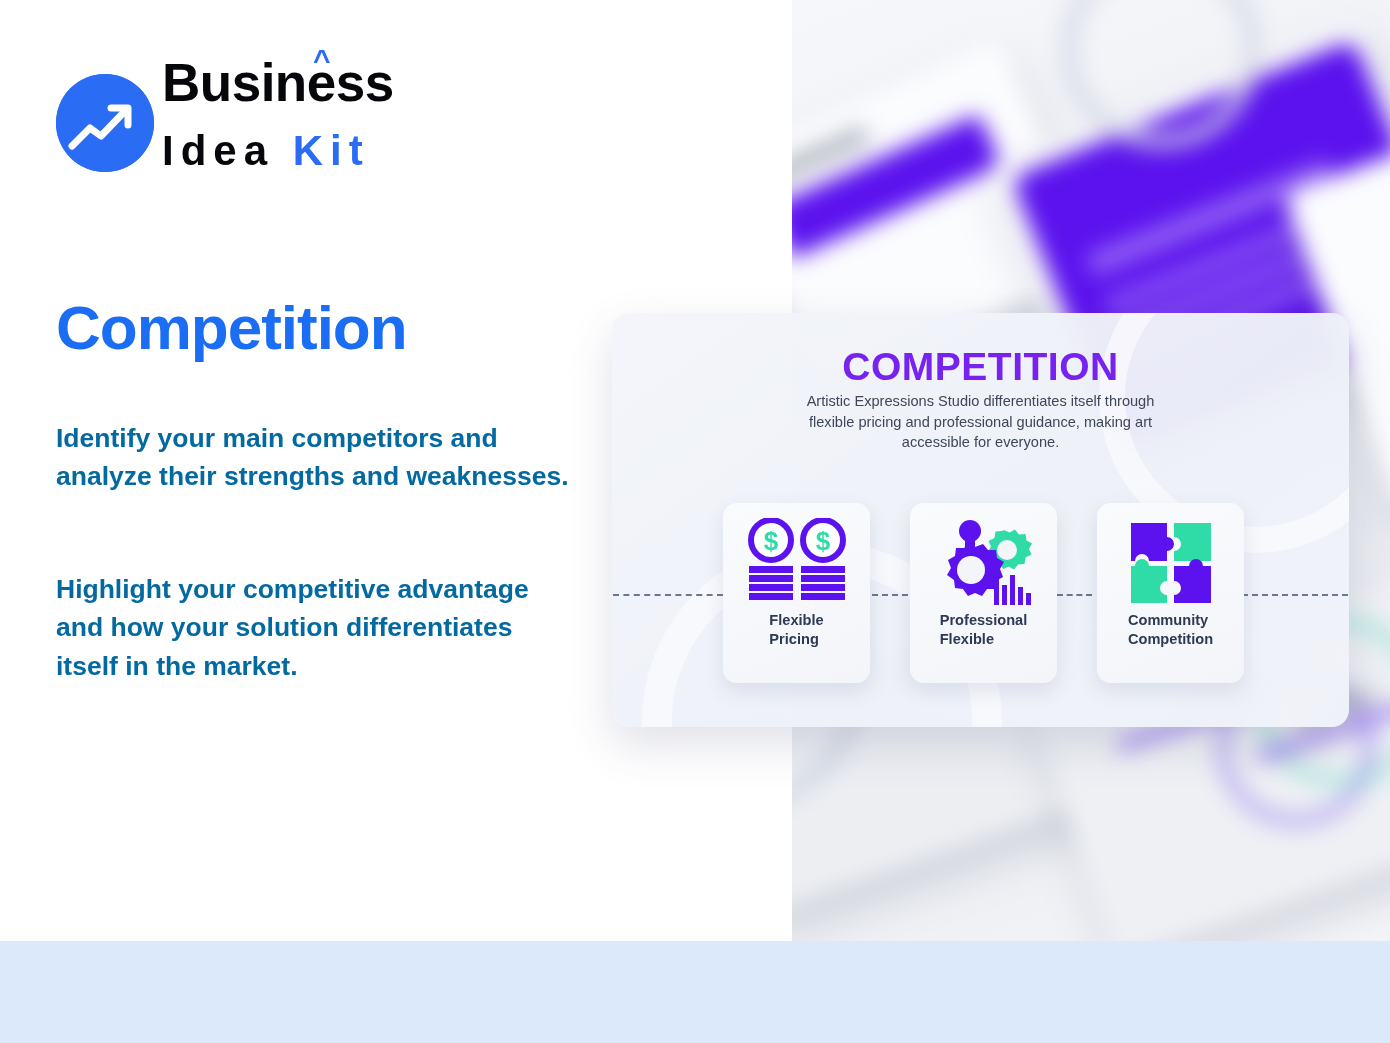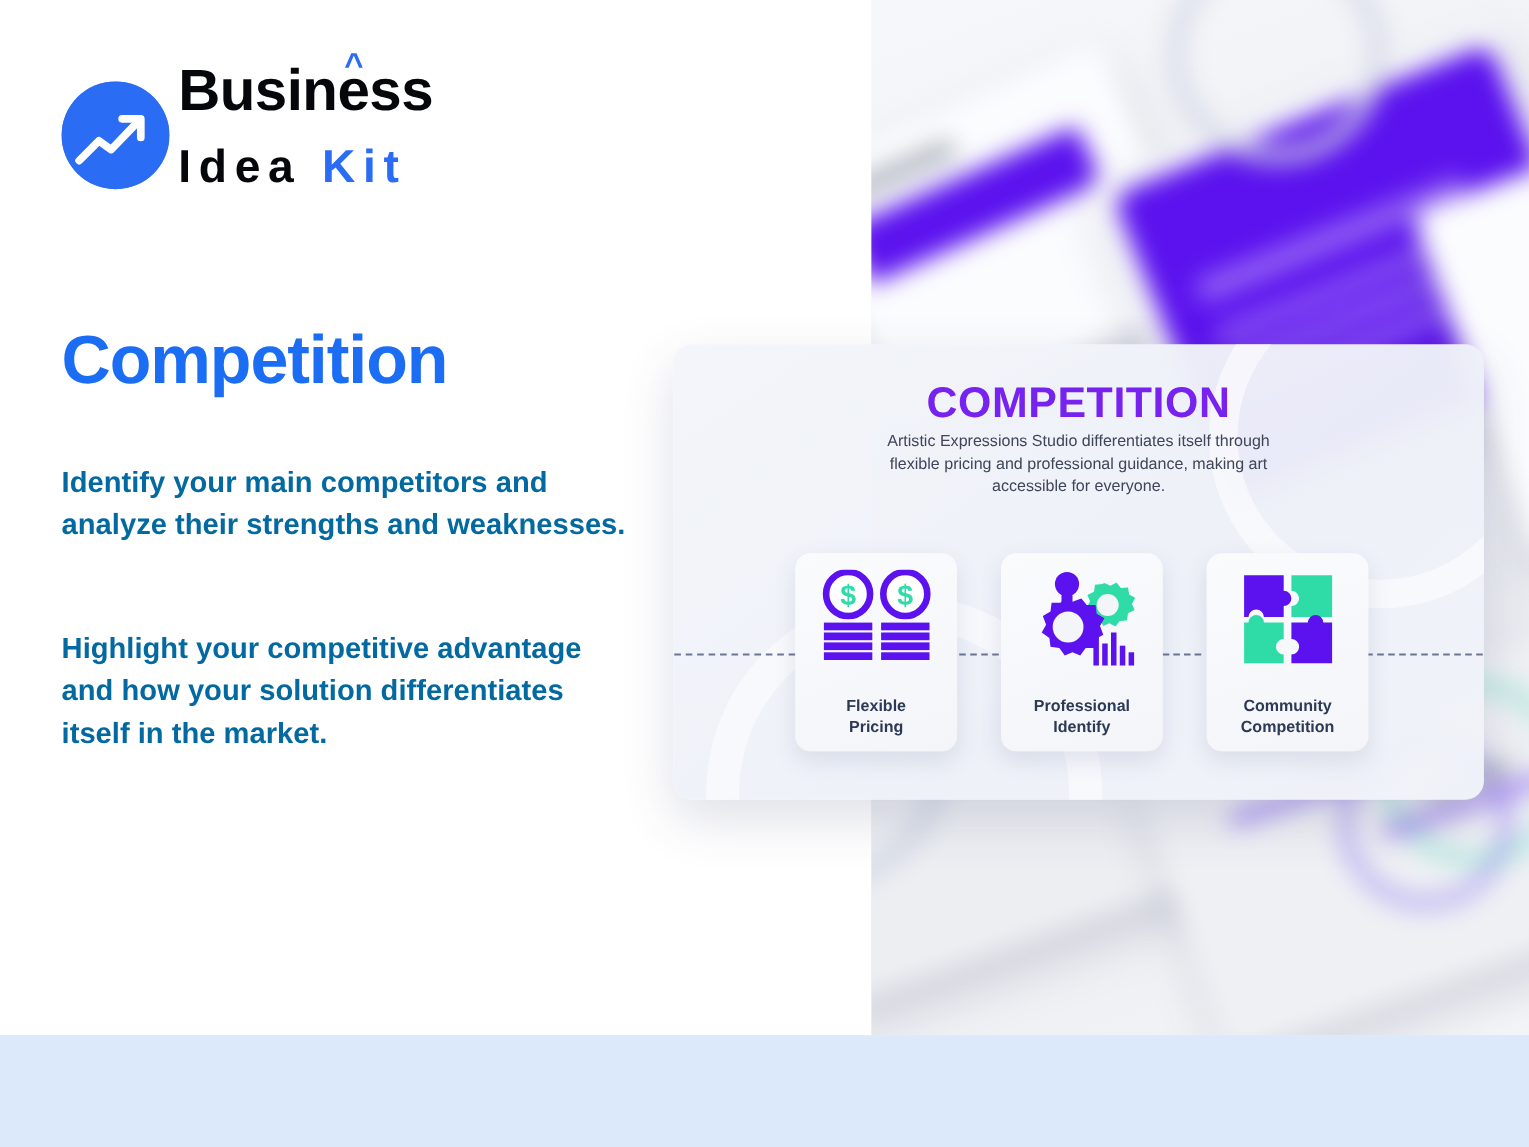--- a/index.html
+++ b/index.html
@@ -227,22 +227,21 @@
     padding-top: 14px;
     box-sizing: border-box;
   }
   .tile .icon-slot {
     height: 92px;
     display: flex;
     align-items: center;
     justify-content: center;
   }
   .tile .tile-label {
-    margin-top: 24px;
-    text-align: center;
+    margin-top: 2px;
     font-size: 14.6px;
     font-weight: 700;
     line-height: 1.28;
     color: #2d3a55;
     white-space: pre-line;
   }
 
   
   .bottom-strip {
     position: absolute;
@@ -389,21 +388,21 @@
           <g fill="#5b12ee">
             <rect x="62" y="62" width="5" height="26"></rect>
             <rect x="70" y="68" width="5" height="20"></rect>
             <rect x="78" y="58" width="5" height="30"></rect>
             <rect x="86" y="70" width="5" height="18"></rect>
             <rect x="94" y="76" width="5" height="12"></rect>
           </g>
         </svg>
       </div>
       <div class="tile-label">Professional
-Identify</div>
+Flexible</div>
     </div>
 
     <div class="tile">
       <div class="icon-slot">
         <svg width="88" height="88" viewBox="0 0 88 88" aria-hidden="true">
 
           <path d="M4,4 H40 V18 a7,7 0 1 1 0,14 V42 H22 a7,7 0 1 0 -14,0 H4 Z" fill="#5b12ee"></path>
 
           <path d="M47,4 H84 V42 H47 V32 a7,7 0 1 0 0,-14 Z" fill="#2fdca8"></path>
 

